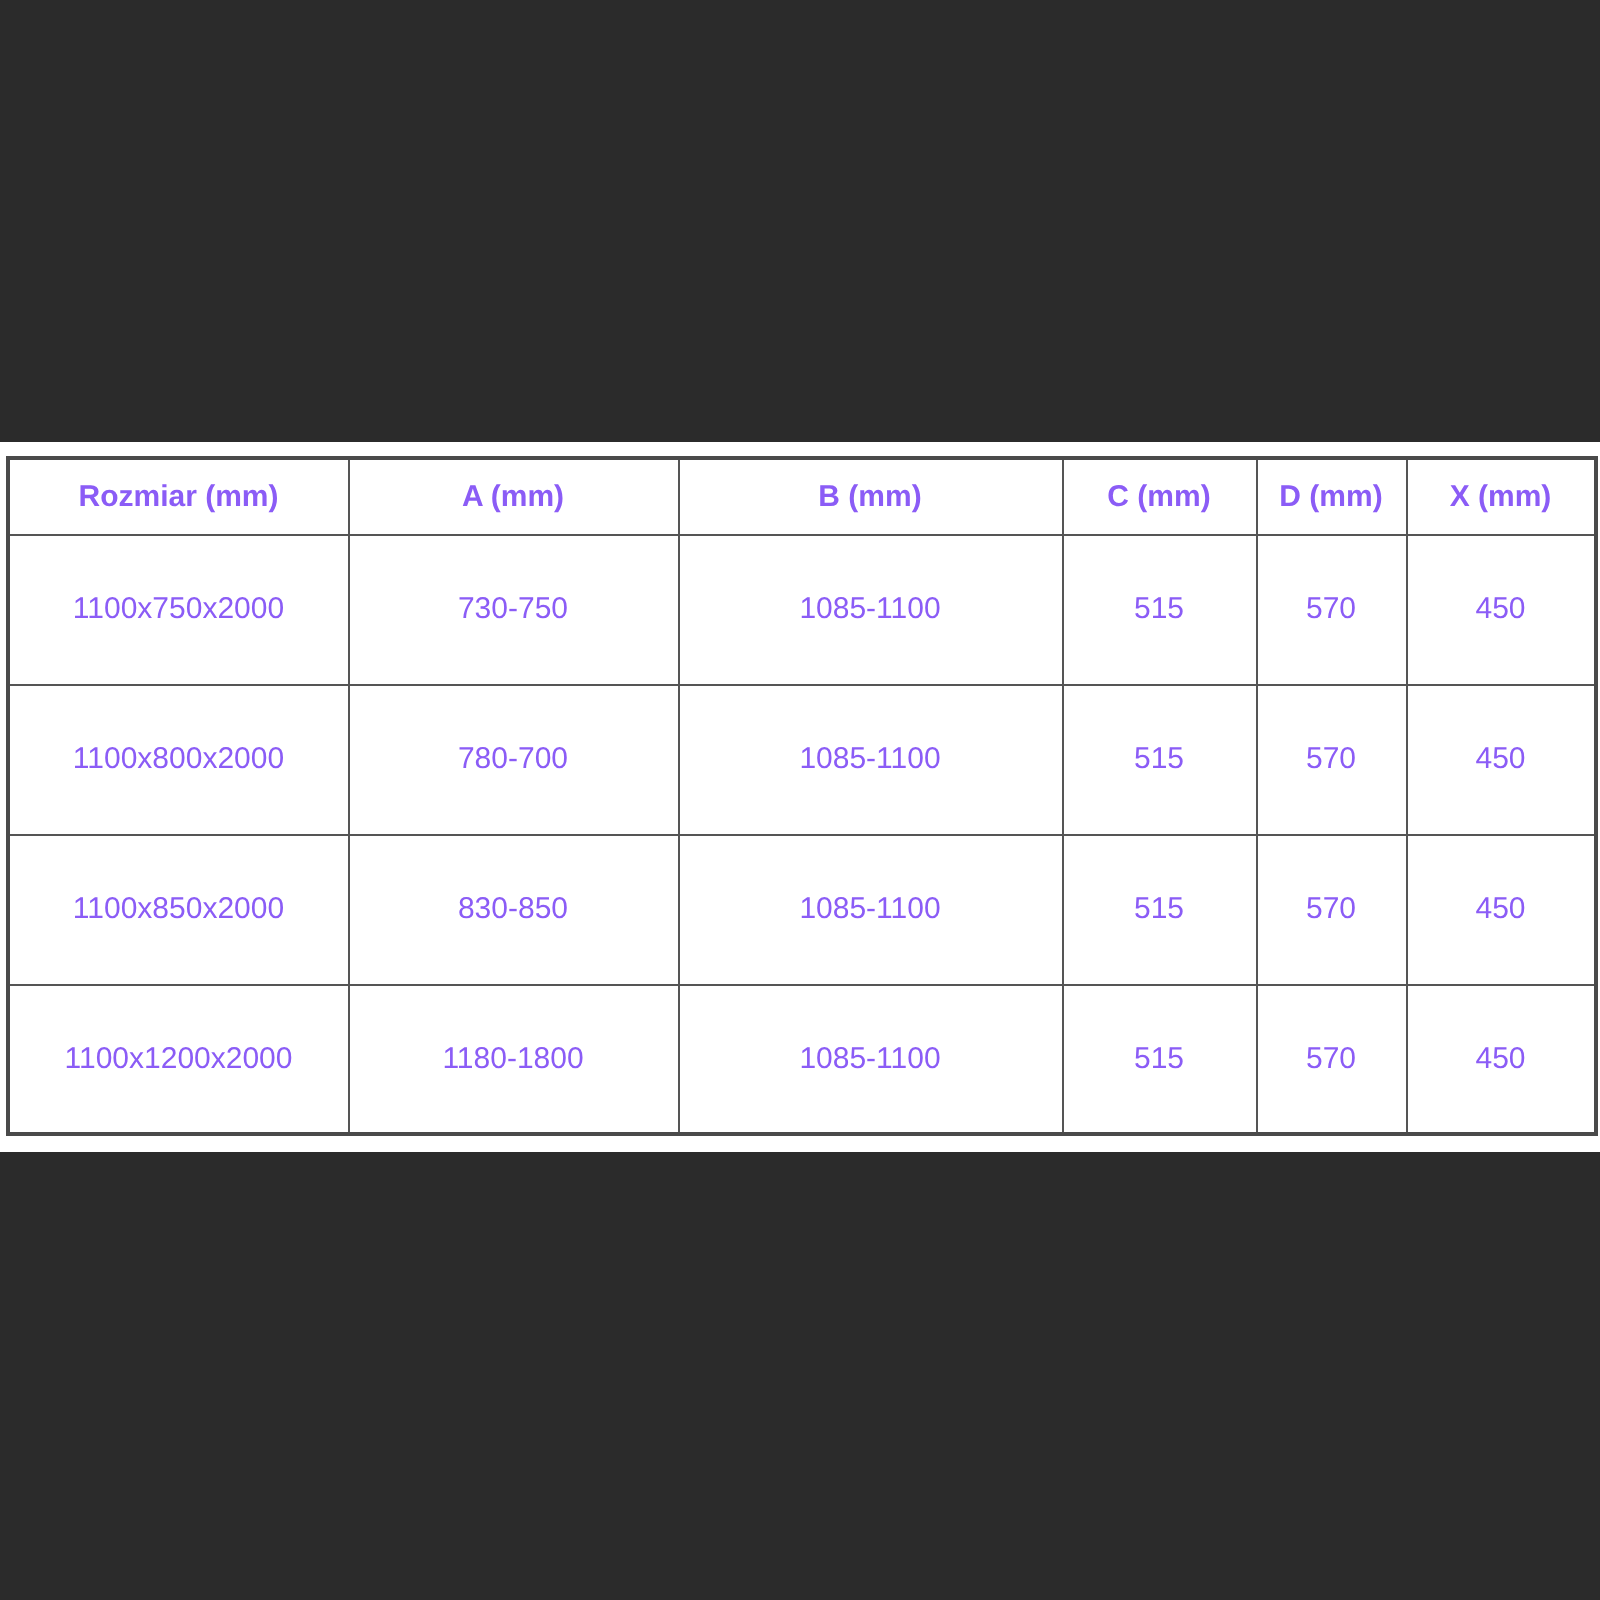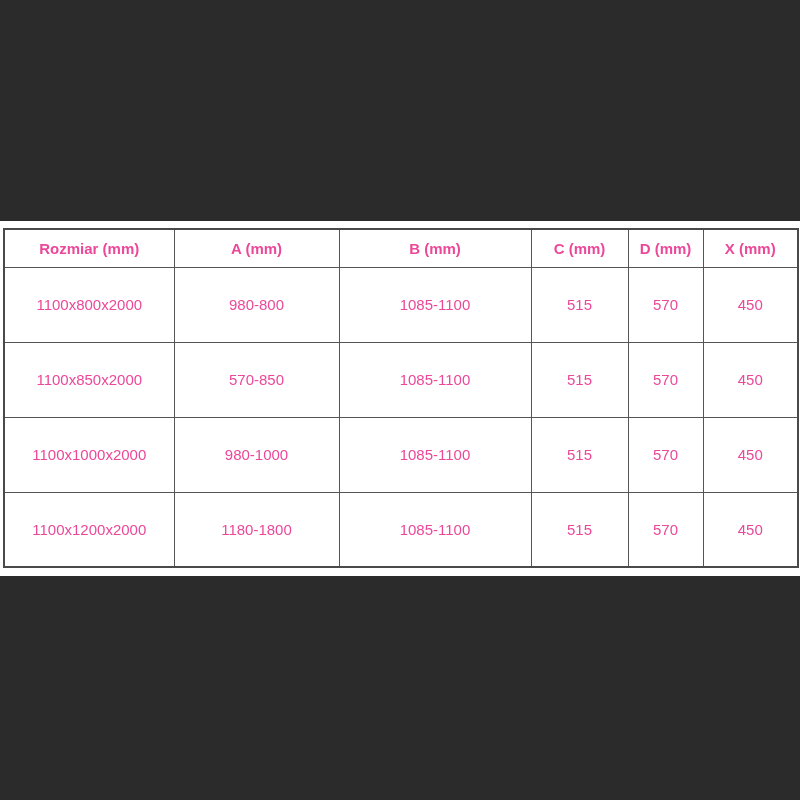--- a/index.html
+++ b/index.html
@@ -34,21 +34,21 @@
     table-layout: fixed;
     width: 794px;
     height: 340px;
     border: 2px solid #4a4a4a;
   }
   table.spec-table th,
   table.spec-table td {
     border: 1px solid #555555;
     text-align: center;
     vertical-align: middle;
-    color: #ec4899;
+    color: #8b5cf6;
     font-size: 15px;
     overflow: hidden;
     white-space: nowrap;
   }
   table.spec-table th {
     font-weight: bold;
     height: 38px;
   }
   table.spec-table td {
     font-weight: normal;
@@ -75,38 +75,38 @@
           <th>Rozmiar (mm)</th>
           <th>A (mm)</th>
           <th>B (mm)</th>
           <th>C (mm)</th>
           <th>D (mm)</th>
           <th>X (mm)</th>
         </tr>
     </thead>
     <tbody id="spec-body">
         <tr>
+          <td>1100x750x2000</td>
+          <td>730-750</td>
+          <td>1085-1100</td>
+          <td>515</td>
+          <td>570</td>
+          <td>450</td>
+        </tr>
+        <tr>
           <td>1100x800x2000</td>
-          <td>980-800</td>
+          <td>780-700</td>
           <td>1085-1100</td>
           <td>515</td>
           <td>570</td>
           <td>450</td>
         </tr>
         <tr>
           <td>1100x850x2000</td>
-          <td>570-850</td>
-          <td>1085-1100</td>
-          <td>515</td>
-          <td>570</td>
-          <td>450</td>
-        </tr>
-        <tr>
-          <td>1100x1000x2000</td>
-          <td>980-1000</td>
+          <td>830-850</td>
           <td>1085-1100</td>
           <td>515</td>
           <td>570</td>
           <td>450</td>
         </tr>
         <tr>
           <td>1100x1200x2000</td>
           <td>1180-1800</td>
           <td>1085-1100</td>
           <td>515</td>

